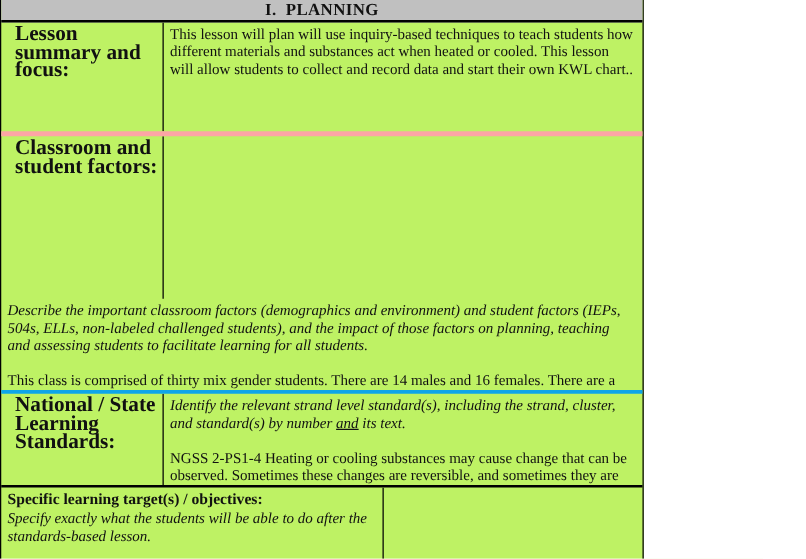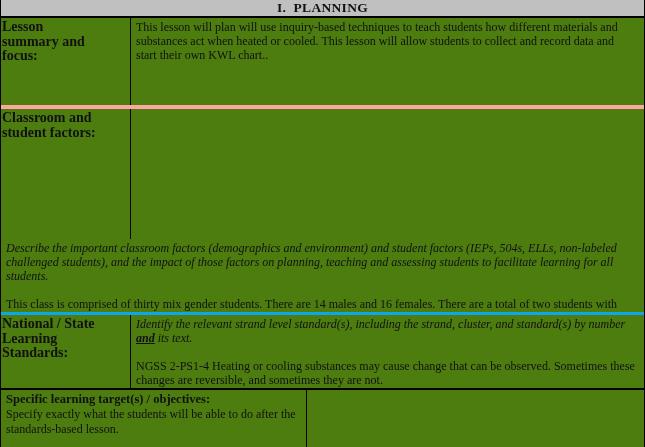--- a/index.html
+++ b/index.html
@@ -4,62 +4,62 @@
 <style>
   * { margin:0; padding:0; box-sizing:border-box; }
   html,body { background:#ffffff; }
   body {
     width:645px; height:447px;
     font-family:"Liberation Serif", serif;
     color:#111111;
     overflow:hidden;
   }
   .table {
-    width:645px; height:447px;
+    width:515px; height:447px;
     border-left:1px solid #000;
     border-right:1px solid #000;
-    background:#4d7c0f;
+    background:#bef264;
   }
   .section-header {
     height:18px;
     background:#c0c0c0;
     border-bottom:2px solid #000;
     text-align:center;
     font-weight:bold;
     font-size:13.5px;
     line-height:15px;
     white-space:pre;
     letter-spacing:0.3px;
   }
   .row { display:flex; overflow:hidden; }
   .row-1 { height:87px; }
   .row-2 { height:207px; border-top:4px solid #fca5a5;flex-direction:column; }
   .row-3 { height:76px; border-top:3px solid #0ea5e9; }
   .label-cell {
     width:130px; flex:0 0 130px;
     border-right:1px solid #000;
-    padding:2px 4px 0 1px;
+    padding:2px 4px 0 11px;
     font-weight:bold;
-    font-size:14px;
+    font-size:17px;
     line-height:14.5px;
     white-space:pre-line;
     overflow:hidden;
   }
   .content-cell {
     flex:1;
     padding:2px 7px 0 5px;
     font-size:12px;
     line-height:14.1px;
     overflow:hidden;
   }
   .prompt {
     font-style:italic;
     margin-bottom:14px;
   }
-  .emph { font-weight:bold; text-decoration:underline; }
+  .emph { font-weight:normal; text-decoration:underline; }
   .footer {
     display:flex;
     height:59px;
     border-top:2px solid #000;
     overflow:hidden;
     flex-direction:column;
   }
   .footer-left {
     width:306px; flex:0 0 306px;
     border-right:1px solid #000;
@@ -70,20 +70,21 @@
     flex:1;
     padding:2px 8px 0 9px;
     overflow:hidden;
   }
   .footer-label {
     font-weight:bold;
     font-size:12.5px;
     line-height:15px;
   }
   .footer-prompt {
+    font-style:italic;
     font-size:12px;
     line-height:14.5px;
   }
 </style>
 </head>
 <body>
 
 <div class="table">
 
   <div class="section-header">I.  PLANNING</div>

